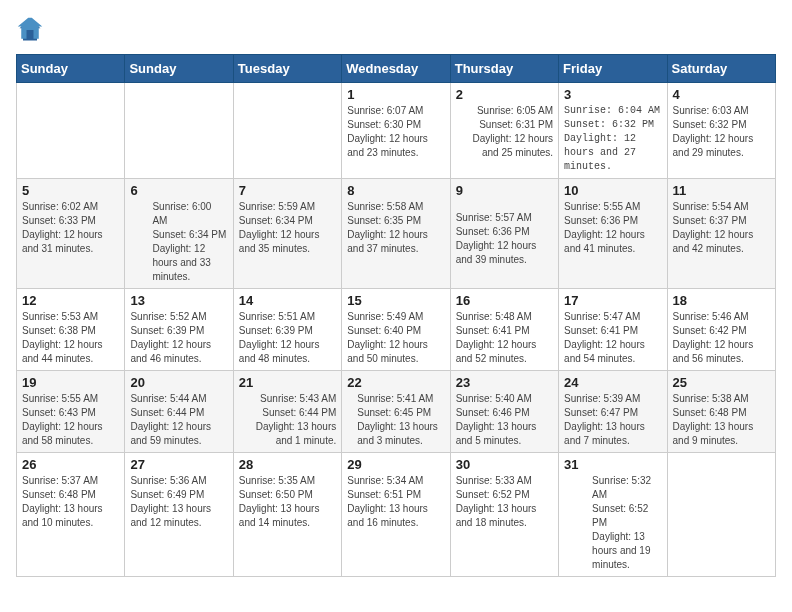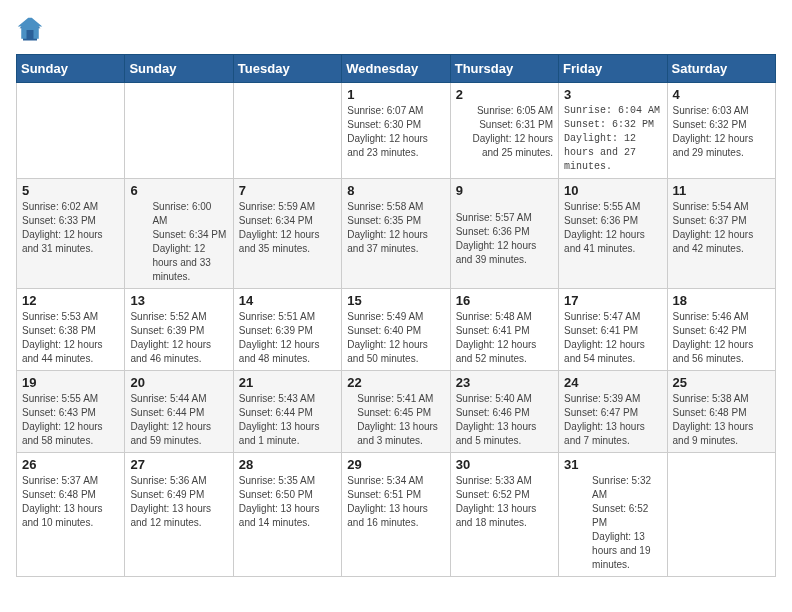--- a/index.html
+++ b/index.html
@@ -249,21 +249,21 @@
 Daylight: 12 hours and 58 minutes.</div>
         </td>
         <td>
           <span class="day-number">20</span>
           <div class="day-info" style="white-space: pre-line;">Sunrise: 5:44 AM
 Sunset: 6:44 PM
 Daylight: 12 hours and 59 minutes.</div>
         </td>
         <td>
           <span class="day-number">21</span>
-          <div class="day-info" style="white-space: pre-line;">Sunrise: 5:43 AM
+          <div class="day-info" style="white-space: pre-line; text-align: right;">Sunrise: 5:43 AM
 Sunset: 6:44 PM
 Daylight: 13 hours and 1 minute.</div>
         </td>
         <td>
           <span class="day-number">22</span>
           <div class="day-info" style="white-space: pre-line; margin-left: 10px;">Sunrise: 5:41 AM
 Sunset: 6:45 PM
 Daylight: 13 hours and 3 minutes.</div>
         </td>
         <td>

